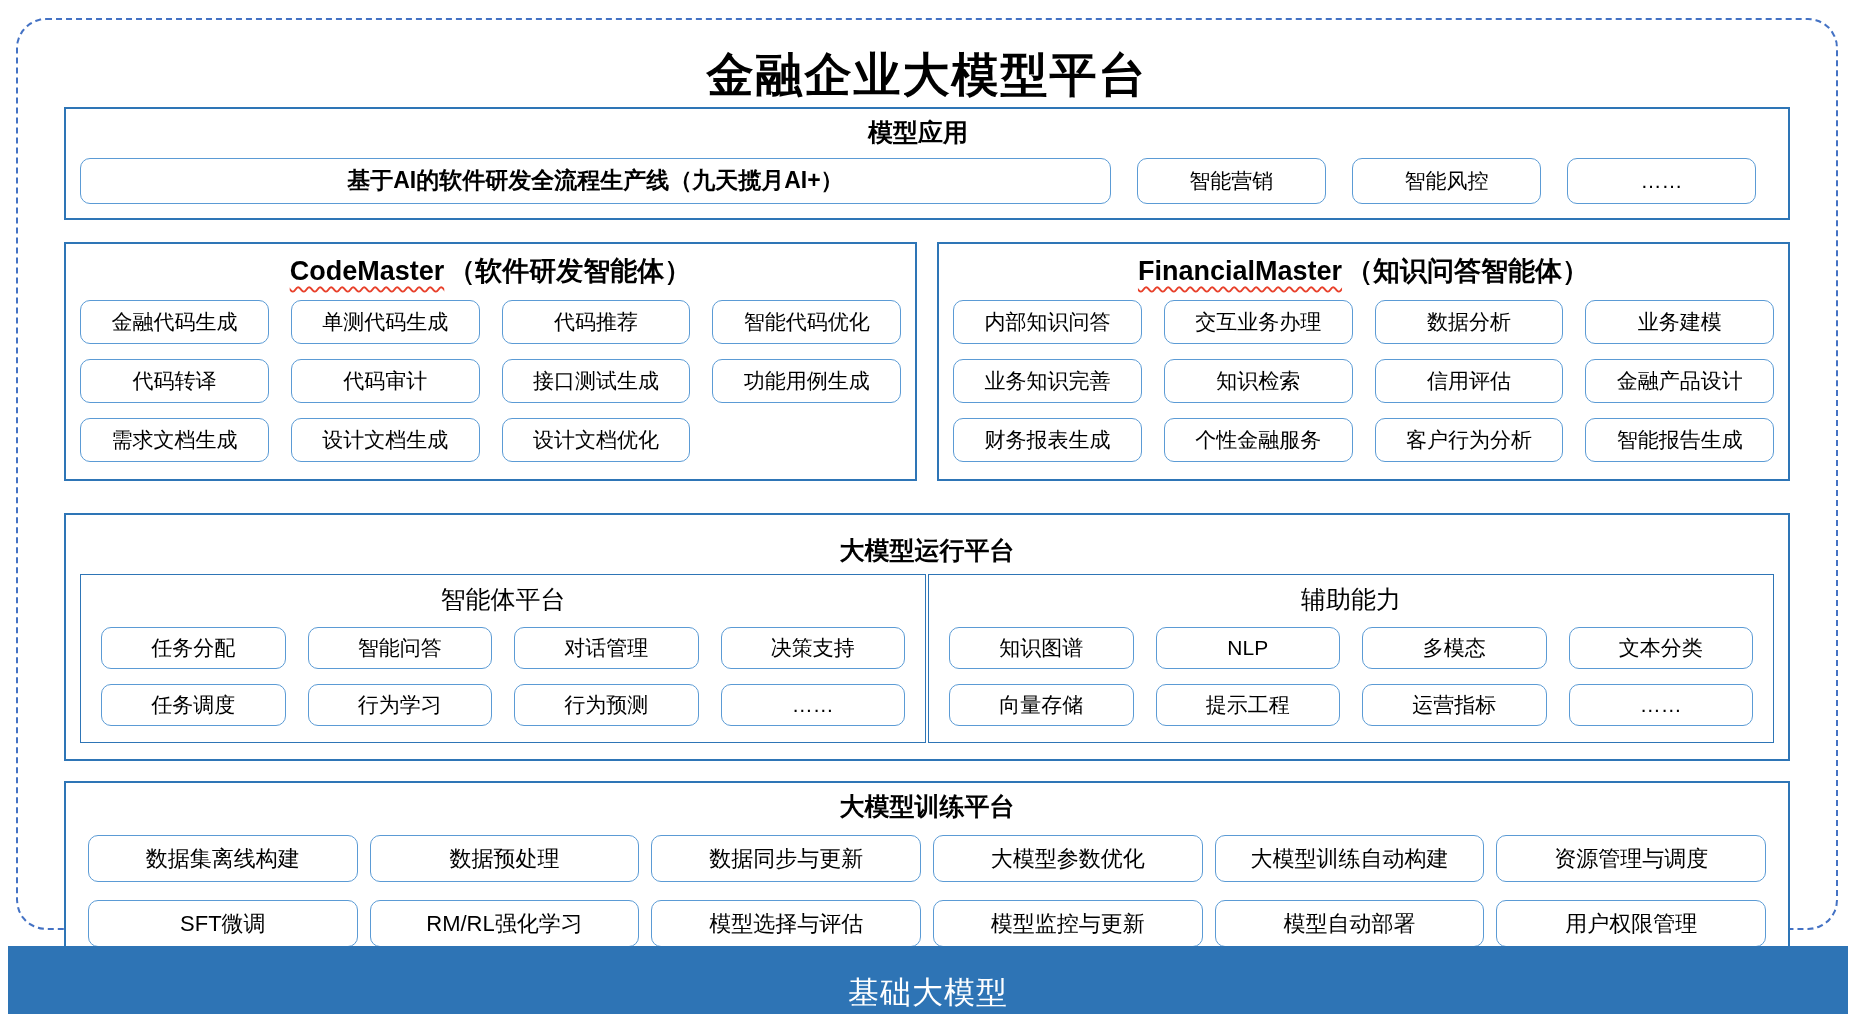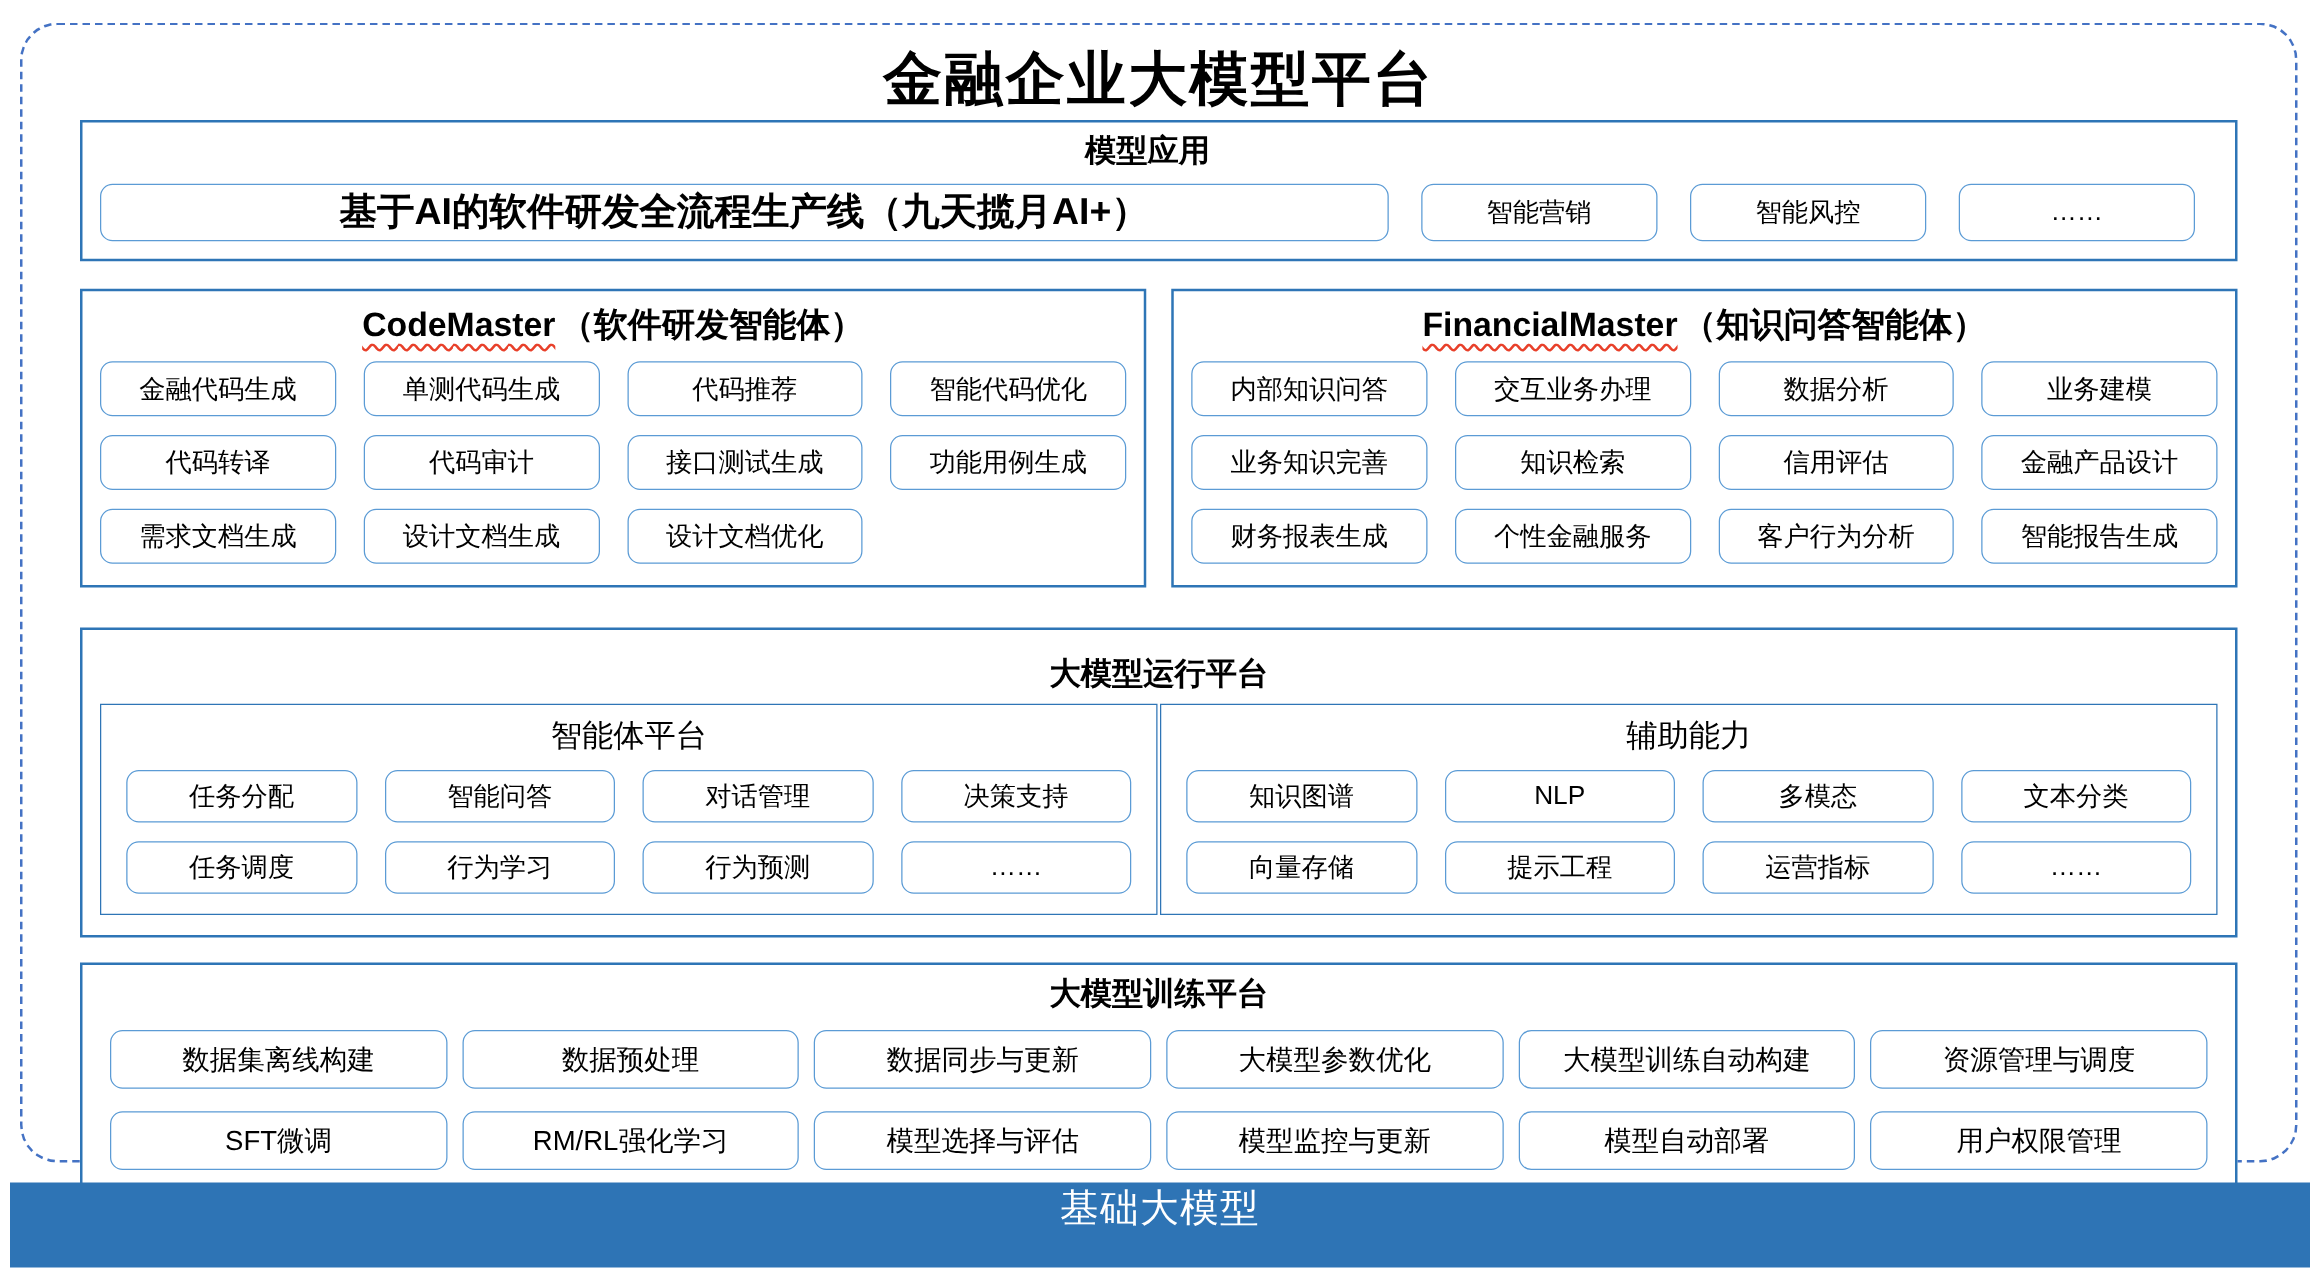--- a/index.html
+++ b/index.html
@@ -6,36 +6,36 @@
   .canvas { position:relative; width:1856px; height:1024px; background:#fff; overflow:hidden; }
 
   .outer {
     position:absolute; left:16px; top:18px; width:1822px; height:912px;
     border:2px dashed #4472C4; border-radius:30px; box-sizing:border-box;
     padding:10px 46px 0 46px; background:#fff;
   }
 
   .main-title {
     text-align:center; font-family:"DejaVu Serif", serif; font-weight:700;
-    font-size:47px; line-height:1.18; margin-top:6px; letter-spacing:2px;
+    font-size:47px; line-height:1.18; margin-top:17px; letter-spacing:2px;
   }
 
   .sec { border:2px solid #2E75B6; box-sizing:border-box; background:#fff; }
   .sec-title { text-align:center; font-weight:700; font-size:25px; line-height:1.25; }
 
   .box {
     border:1.5px solid #5B9BD5; border-radius:10px; background:#fff;
     display:flex; align-items:center; justify-content:center;
     font-size:21px; height:44px; box-sizing:border-box; white-space:nowrap;
   }
 
   
   .app-sec { margin-top:5px; padding:8px 32px 14px 14px; }
   .app-row { display:flex; gap:26px; margin-top:9px; }
-  .app-wide { flex:0 0 61.5%; font-weight:700; font-size:30px; height:46px; }
+  .app-wide { flex:0 0 61.5%; font-weight:700; font-size:23px; height:46px; }
   .app-small { flex:1; height:46px; }
 
   
   .agents-row { display:flex; gap:20px; margin-top:22px; }
   .agent-sec { flex:1; padding:6px 14px 17px 14px; }
   .agent-title { text-align:center; font-weight:700; font-size:27px; margin:3px 0 11px 0; }
   .squiggle {
     text-decoration-line:underline; text-decoration-style:wavy;
     text-decoration-color:#E8402A; text-decoration-thickness:2px;
     text-underline-offset:6px; margin-right:4px;
@@ -50,21 +50,21 @@
   .subbox .box { height:42px; }
 
   
   .training-sec { margin-top:20px; padding:8px 22px 21px 22px; }
   .grid6 { display:grid; grid-template-columns:repeat(6,1fr); gap:18px 12px; margin-top:13px; }
   .grid6 .box { height:47px; font-size:22px; }
 
   
   .footer-bar {
     position:absolute; left:8px; right:8px; top:946px; height:68px;
-    background:#2E74B5; color:#fff; display:flex; align-items:flex-start; justify-content:center;
+    background:#2E74B5; color:#fff; display:flex; align-items:flex-end; justify-content:center;
     font-size:31px; letter-spacing:1px;
   }
 </style>
 </head>
 <body>
 
 <div class="canvas">
   <div class="outer">
 
     <div class="main-title">金融企业大模型平台</div>

